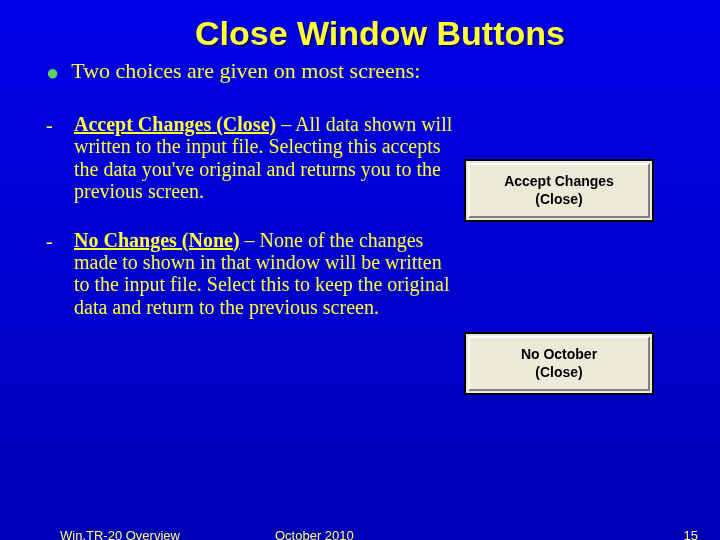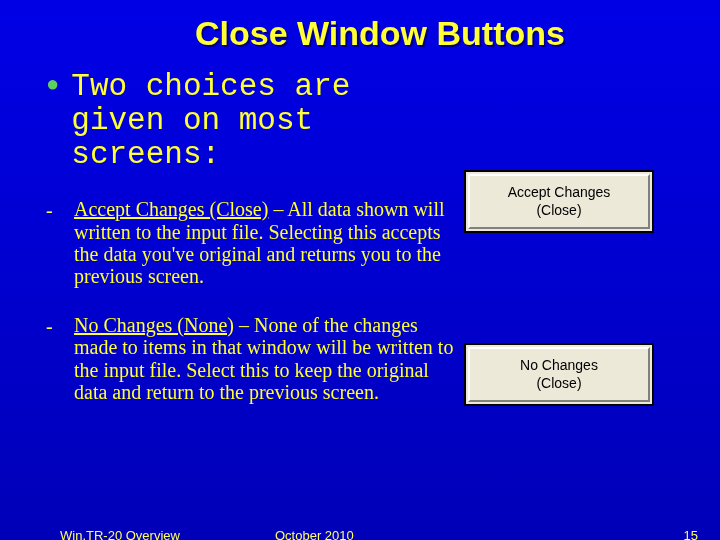--- a/index.html
+++ b/index.html
@@ -17,21 +17,21 @@
     padding: 14px 28px 30px 28px;
     position: relative;
   }
   .title {
     text-align: center;
     font-size: 34px;
     font-weight: bold;
     font-family: Arial, Helvetica, sans-serif;
     color: #ffff33;
     text-shadow: 2px 2px 0 #000080;
-    margin-bottom: 17px;
+    margin-bottom: 6px;
     margin-left: 40px;
   }
   .content-row {
     display: flex;
   }
   .text-col {
     width: 430px;
   }
   .btn-col {
     width: 230px;
@@ -44,62 +44,61 @@
     padding-left: 18px;
   }
   .bullet-main .dot {
     color: #5fd05f;
     font-size: 22px;
     line-height: 28px;
     margin-right: 12px;
     flex-shrink: 0;
   }
   .bullet-main .text {
-    font-size: 31px;
+    font-size: 22px;
     line-height: 1.1;
-    font-family: Liberation Mono, monospace;
   }
   .bullet-sub {
     display: flex;
     margin-bottom: 26px;
     padding-left: 18px;
   }
   .bullet-sub .dash {
     color: #ffff33;
     font-size: 20px;
     line-height: 24px;
     margin-right: 18px;
     width: 10px;
     flex-shrink: 0;
   }
   .bullet-sub .text {
     font-size: 20px;
     line-height: 1.12;
   }
   .bold-under {
-    font-weight: normal;
+    font-weight: bold;
     text-decoration: underline;
   }
   .win-btn {
     background: #ece9d8;
     border: 2px solid #000;
     padding: 2px;
     width: 190px;
     margin-bottom: 110px;
   }
   .win-btn-inner {
     border-top: 2px solid #ffffff;
     border-left: 2px solid #ffffff;
     border-right: 2px solid #808080;
     border-bottom: 2px solid #808080;
     background: #ece9d8;
     text-align: center;
     font-family: Arial, Helvetica, sans-serif;
     font-size: 14px;
-    font-weight: normal;
+    font-weight: bold;
     color: #000;
     padding: 8px 4px;
     line-height: 1.25;
   }
   .footer {
     position: absolute;
     bottom: 12px;
     left: 0;
     width: 100%;
     display: flex;
@@ -130,38 +129,38 @@
       <div class="bullet-sub">
         <span class="dash">-</span>
         <span class="text">
           <span class="bold-under">Accept Changes (Close)</span><span> – All data shown will written to the input file. Selecting this accepts the data you've original and returns you to the previous screen.</span>
         </span>
       </div>
 
       <div class="bullet-sub">
         <span class="dash">-</span>
         <span class="text">
-          <span class="bold-under">No Changes (None)</span><span> – None of the changes made to items in that window will be written to the input file. Select this to keep the original data and return to the previous screen.</span>
+          <span class="bold-under">No Changes (None)</span><span> – None of the changes made to shown in that window will be written to the input file. Select this to keep the original data and return to the previous screen.</span>
         </span>
       </div>
 
     </div>
 
     <div class="btn-col">
 
       <div class="win-btn">
         <div class="win-btn-inner">
           <span>Accept Changes</span><br>
           <span>(Close)</span>
         </div>
       </div>
 
       <div class="win-btn">
         <div class="win-btn-inner">
-          <span>No Changes</span><br>
+          <span>No October</span><br>
           <span>(Close)</span>
         </div>
       </div>
 
     </div>
 
   </div>
 
   <div class="footer">
     <span class="footer-left">Win.TR-20 Overview</span>

